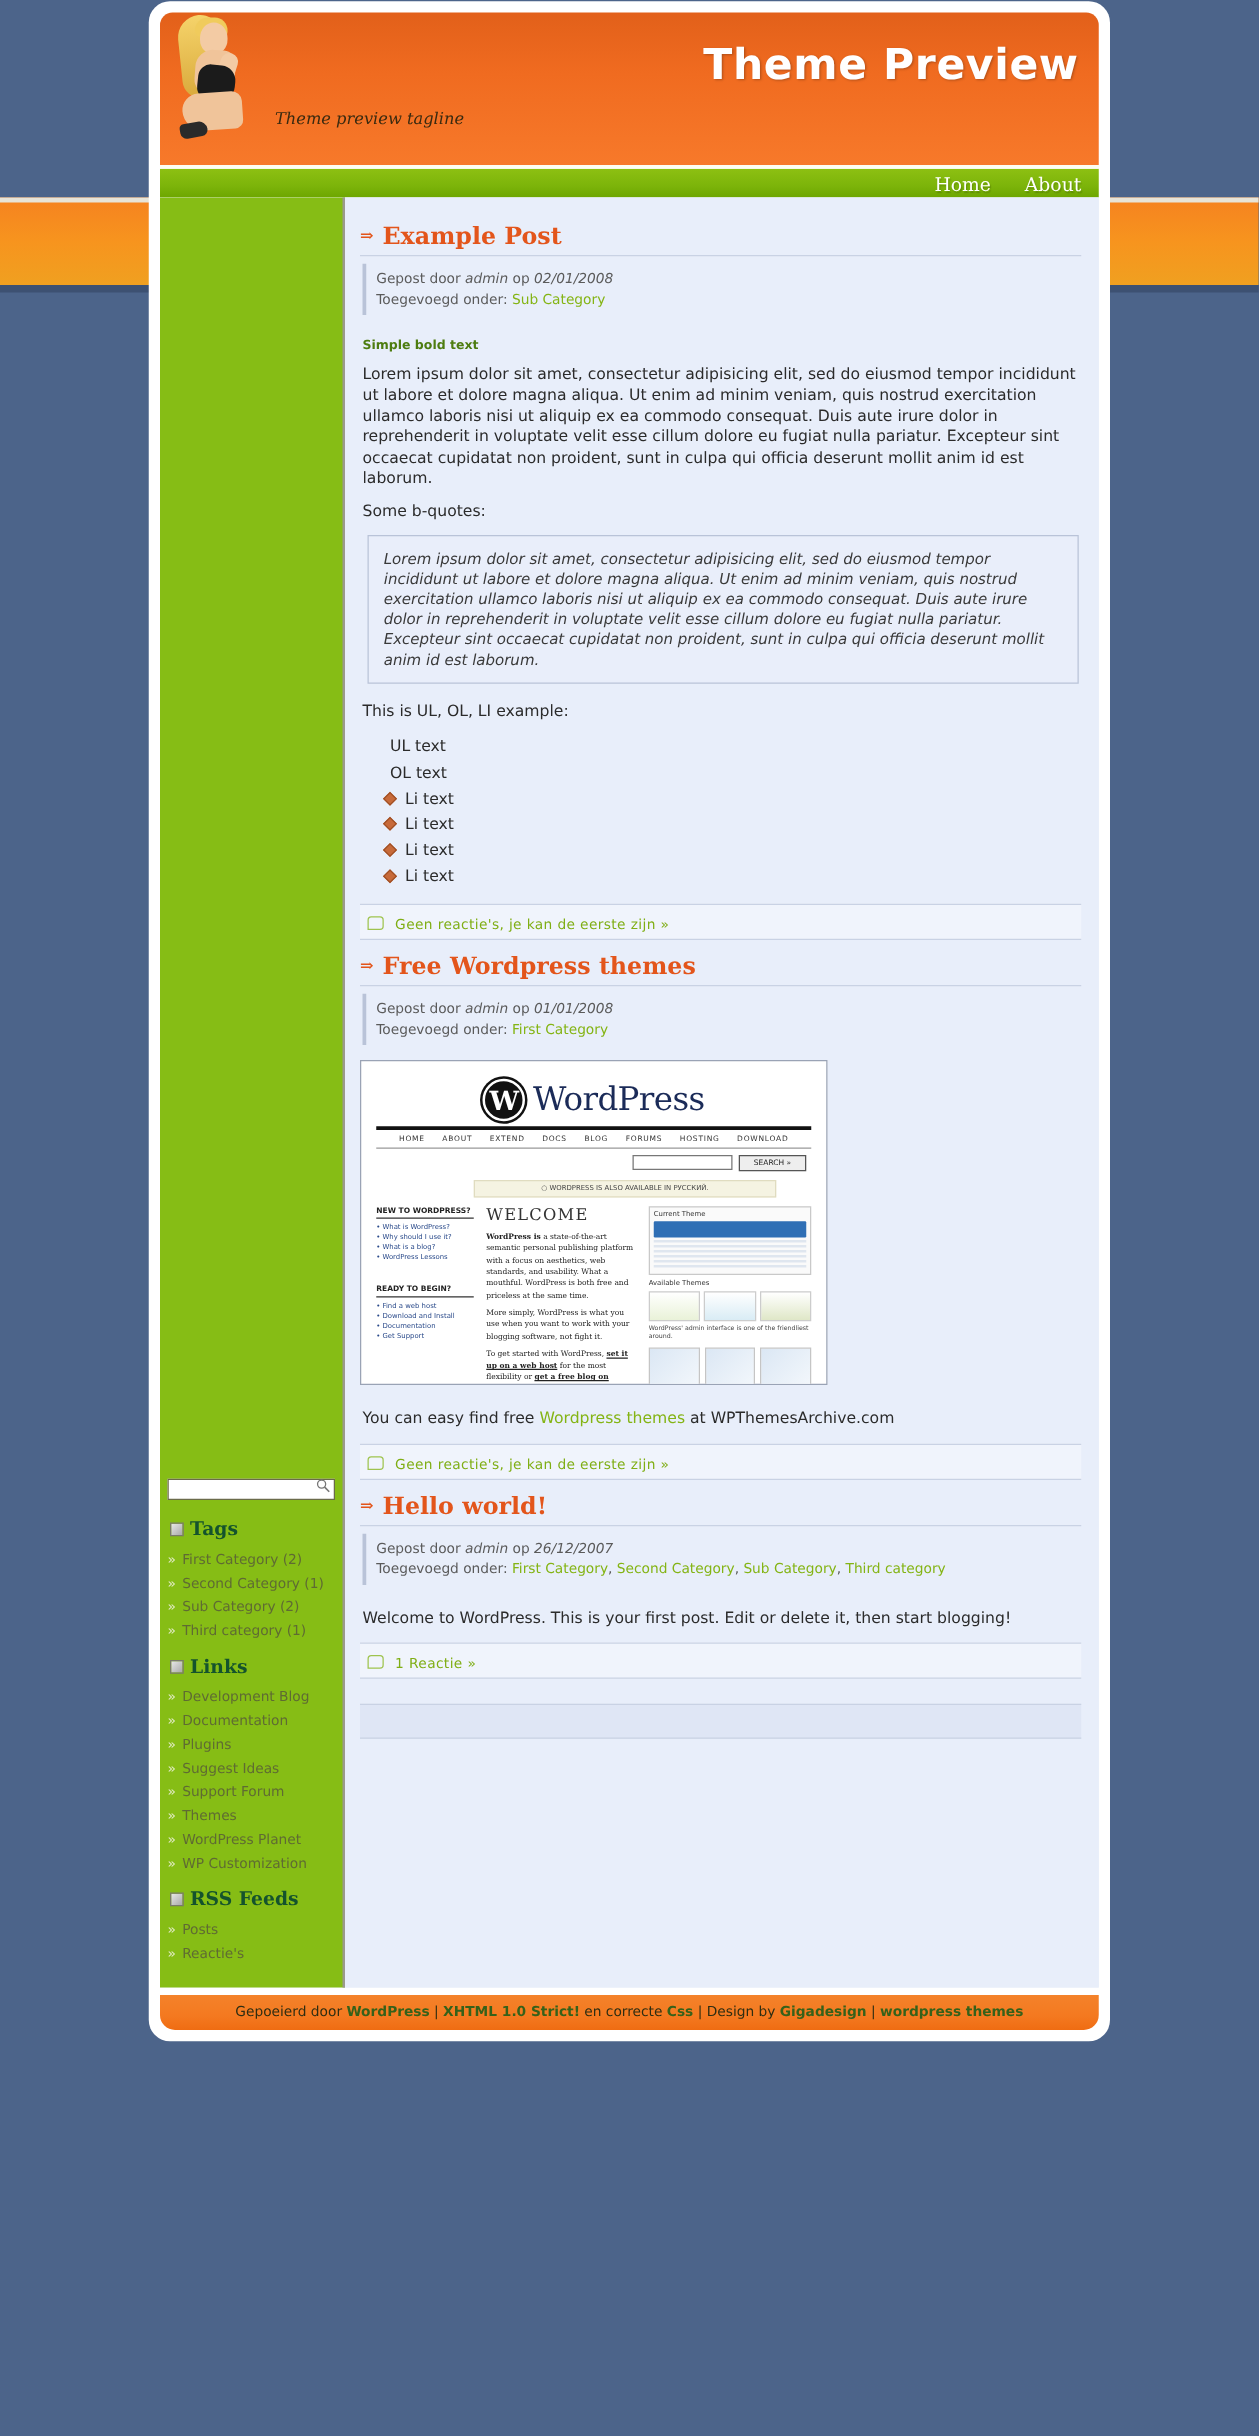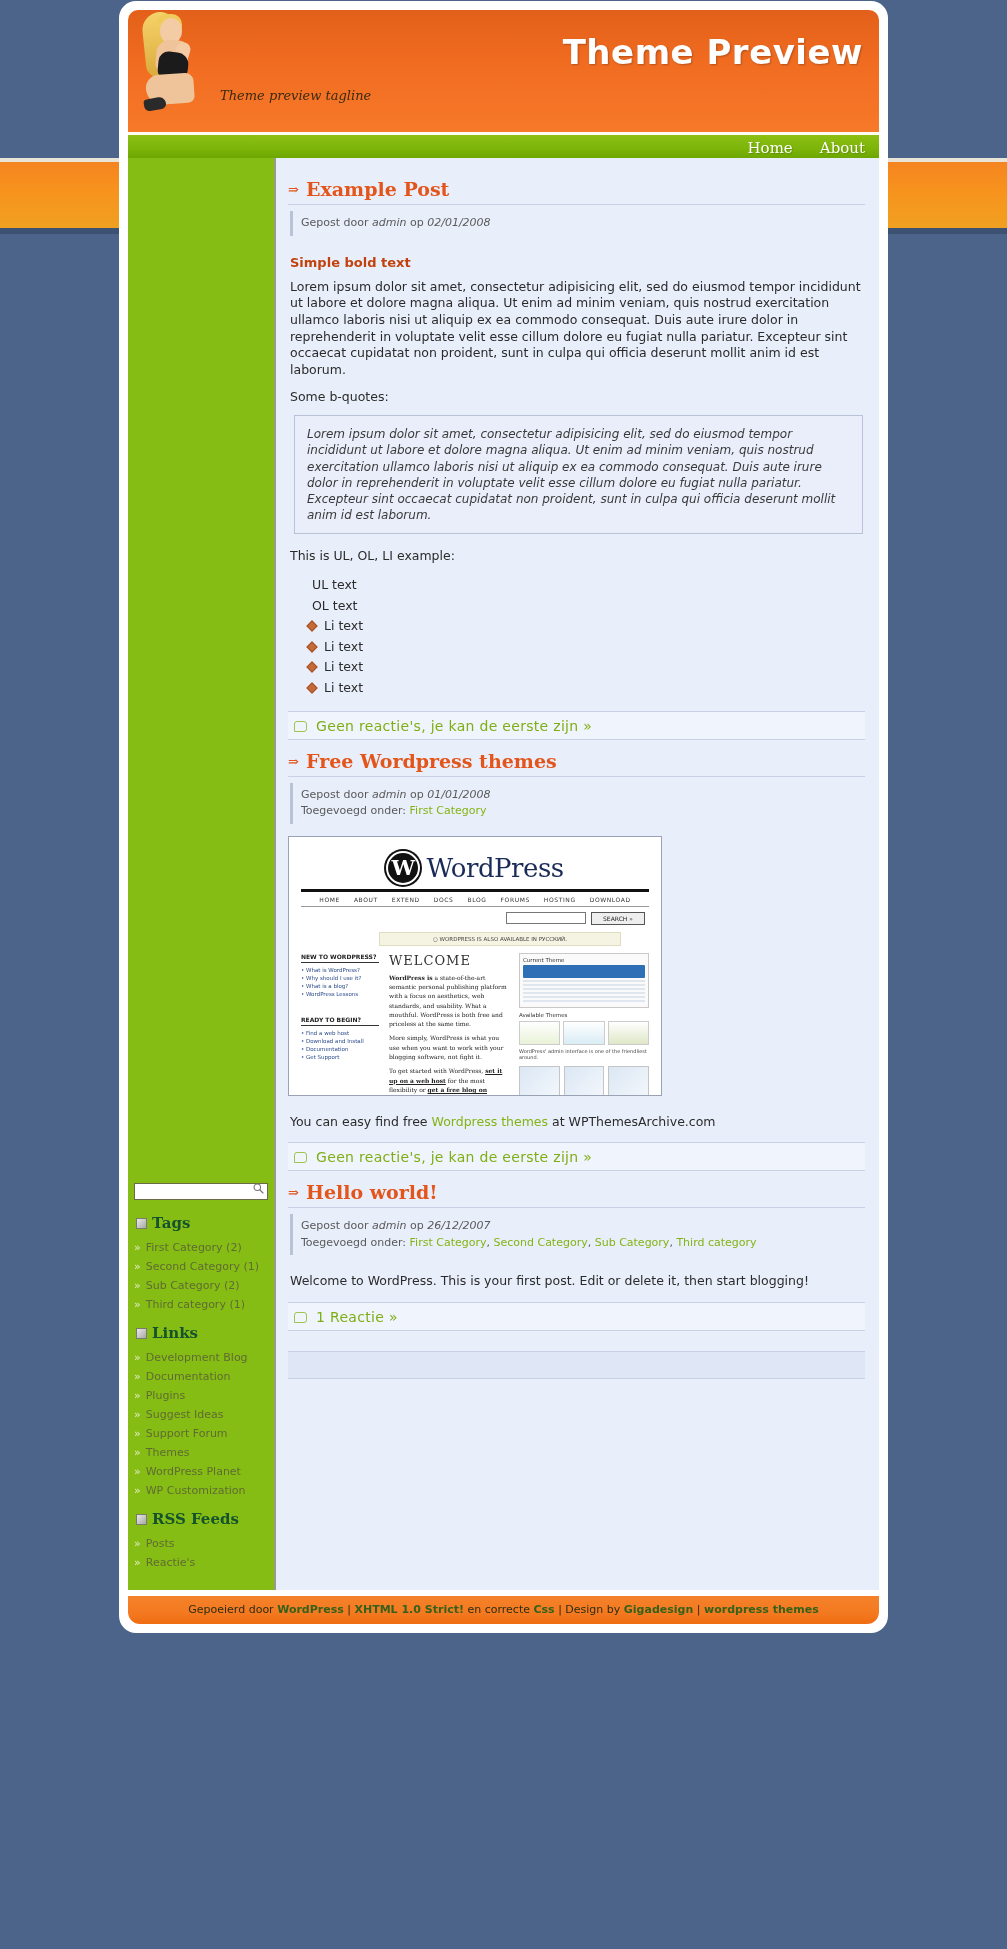--- a/index.html
+++ b/index.html
@@ -287,24 +287,24 @@
   }
   .post-meta em { font-style: italic; }
   .post-meta a { color: #84b414; text-decoration: none; }
   .post-body {
     font-size: 12.5px;
     color: #2b2b2b;
     line-height: 1.33;
     padding: 4px 2px 0 2px;
   }
   .post-body h3 {
-    font-size: 13px;
+    font-size: 10px;
     font-weight: bold;
     margin: 14px 0 8px 0;
-    color: #c2410c;
+    color: #4d7c0f;
   }
   .post-body p { margin: 0 0 10px 0; }
   .bquote {
     border: 1px solid #b9c3d8;
     background: #e9eefa;
     margin: 8px 0 14px 4px;
     padding: 10px 12px;
     font-style: italic;
     font-size: 12px;
     line-height: 1.35;
@@ -330,21 +330,21 @@
   }
   .comment-bar {
     border-top: 1px solid #c9d2e4;
     border-bottom: 1px solid #c9d2e4;
     background: #f0f4fc;
     margin: 12px 0 0 0;
     padding: 4px 6px;
   }
   .comment-bar a {
     color: #7fae14;
-    font-size: 14px;
+    font-size: 11px;
     text-decoration: none;
     font-family: "DejaVu Sans", sans-serif;
     letter-spacing: .3px;
   }
   .comment-bar .comment-icon {
     display: inline-block;
     width: 11px; height: 9px;
     border: 1px solid #9ec34e;
     border-radius: 3px 3px 3px 0;
     margin-right: 4px;
@@ -570,20 +570,24 @@
         <h2 class="post-title">
           <span class="arrow-icon">⇒</span>
           <span>Example Post</span>
         </h2>
         <div class="post-meta">
           <div>
             <span>Gepost door</span>
             <em>admin</em>
             <span>op</span>
             <em>02/01/2008</em>
+          </div>
+          <div>
+            <span>Toegevoegd onder:</span>
+            <a href="#">Sub Category</a>
           </div>
         </div>
         <div class="post-body">
           <h3>Simple bold text</h3>
           <p>Lorem ipsum dolor sit amet, consectetur adipisicing elit, sed do eiusmod tempor incididunt ut labore et dolore magna aliqua. Ut enim ad minim veniam, quis nostrud exercitation ullamco laboris nisi ut aliquip ex ea commodo consequat. Duis aute irure dolor in reprehenderit in voluptate velit esse cillum dolore eu fugiat nulla pariatur. Excepteur sint occaecat cupidatat non proident, sunt in culpa qui officia deserunt mollit anim id est laborum.</p>
           <p>Some b-quotes:</p>
           <div class="bquote">Lorem ipsum dolor sit amet, consectetur adipisicing elit, sed do eiusmod tempor incididunt ut labore et dolore magna aliqua. Ut enim ad minim veniam, quis nostrud exercitation ullamco laboris nisi ut aliquip ex ea commodo consequat. Duis aute irure dolor in reprehenderit in voluptate velit esse cillum dolore eu fugiat nulla pariatur. Excepteur sint occaecat cupidatat non proident, sunt in culpa qui officia deserunt mollit anim id est laborum.</div>
           <p>This is UL, OL, LI example:</p>
           <ul class="list-ul">
             <li>UL text</li>

